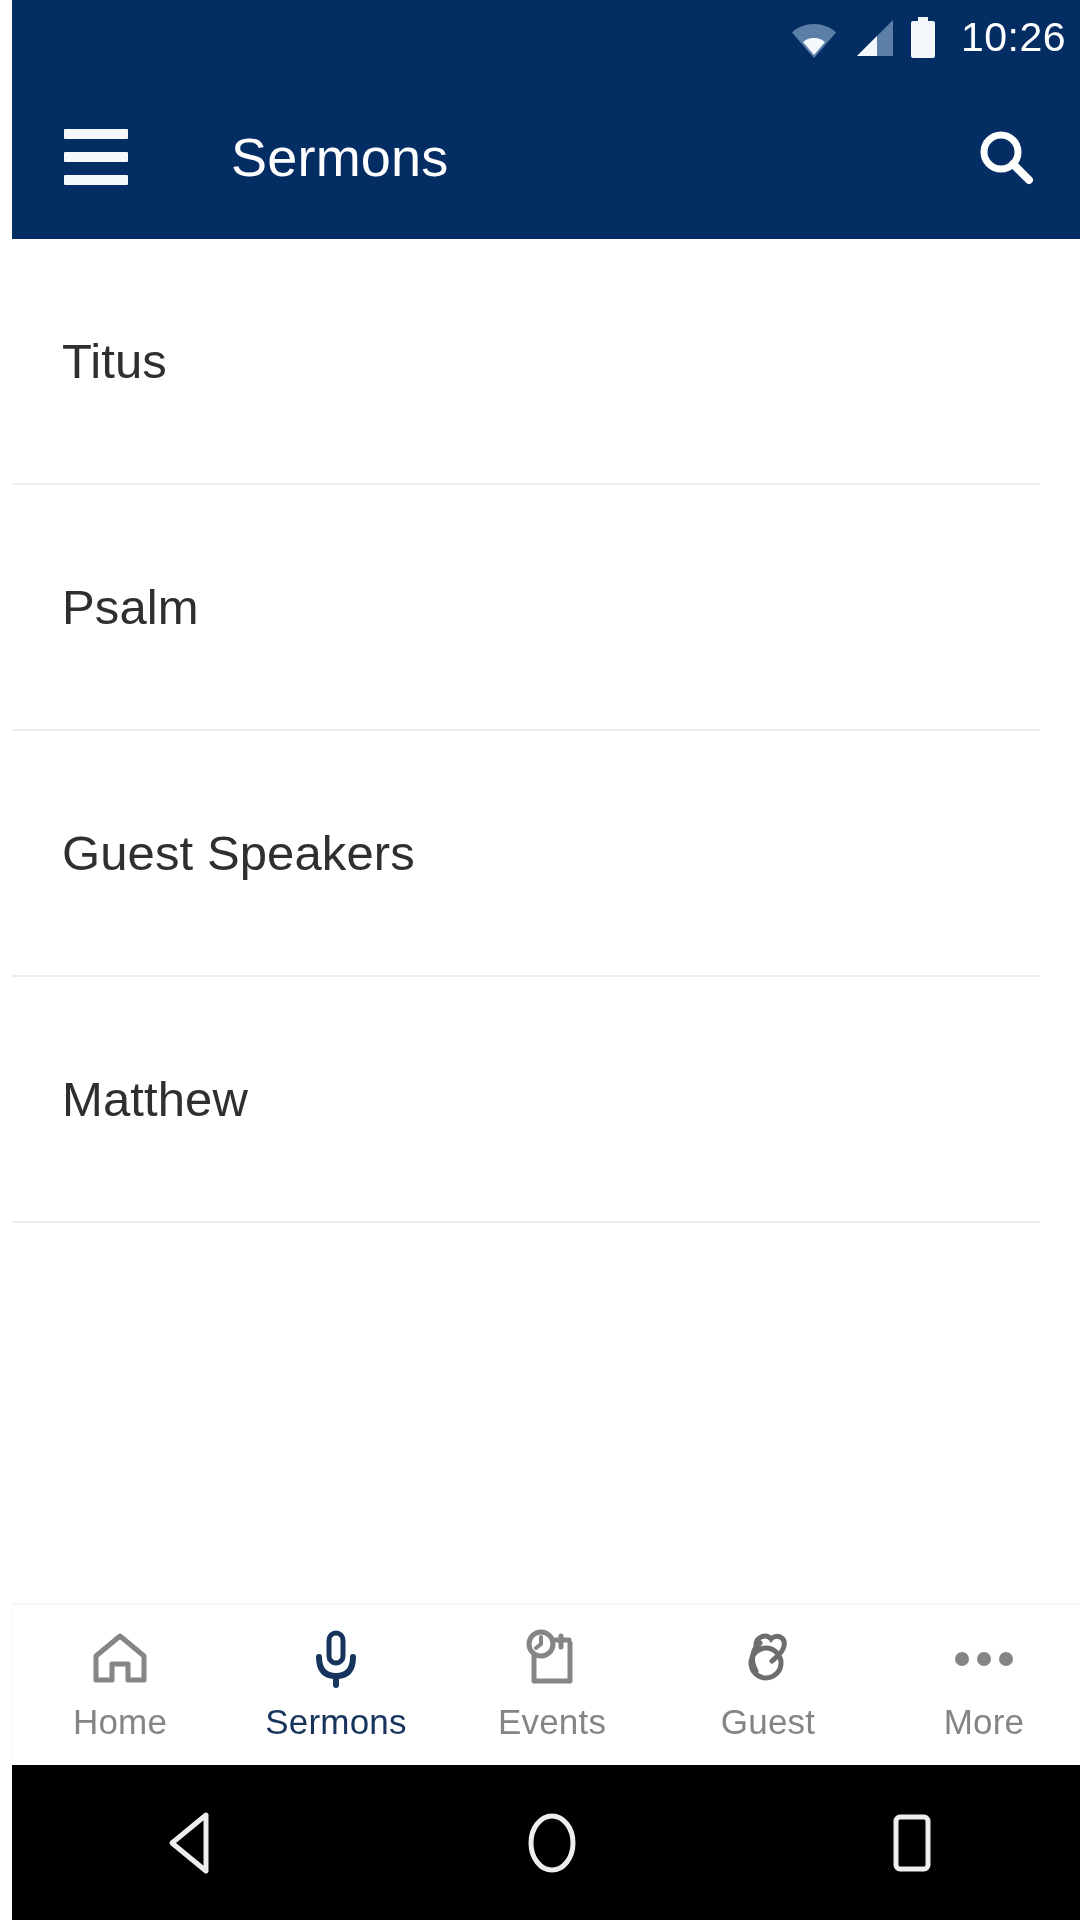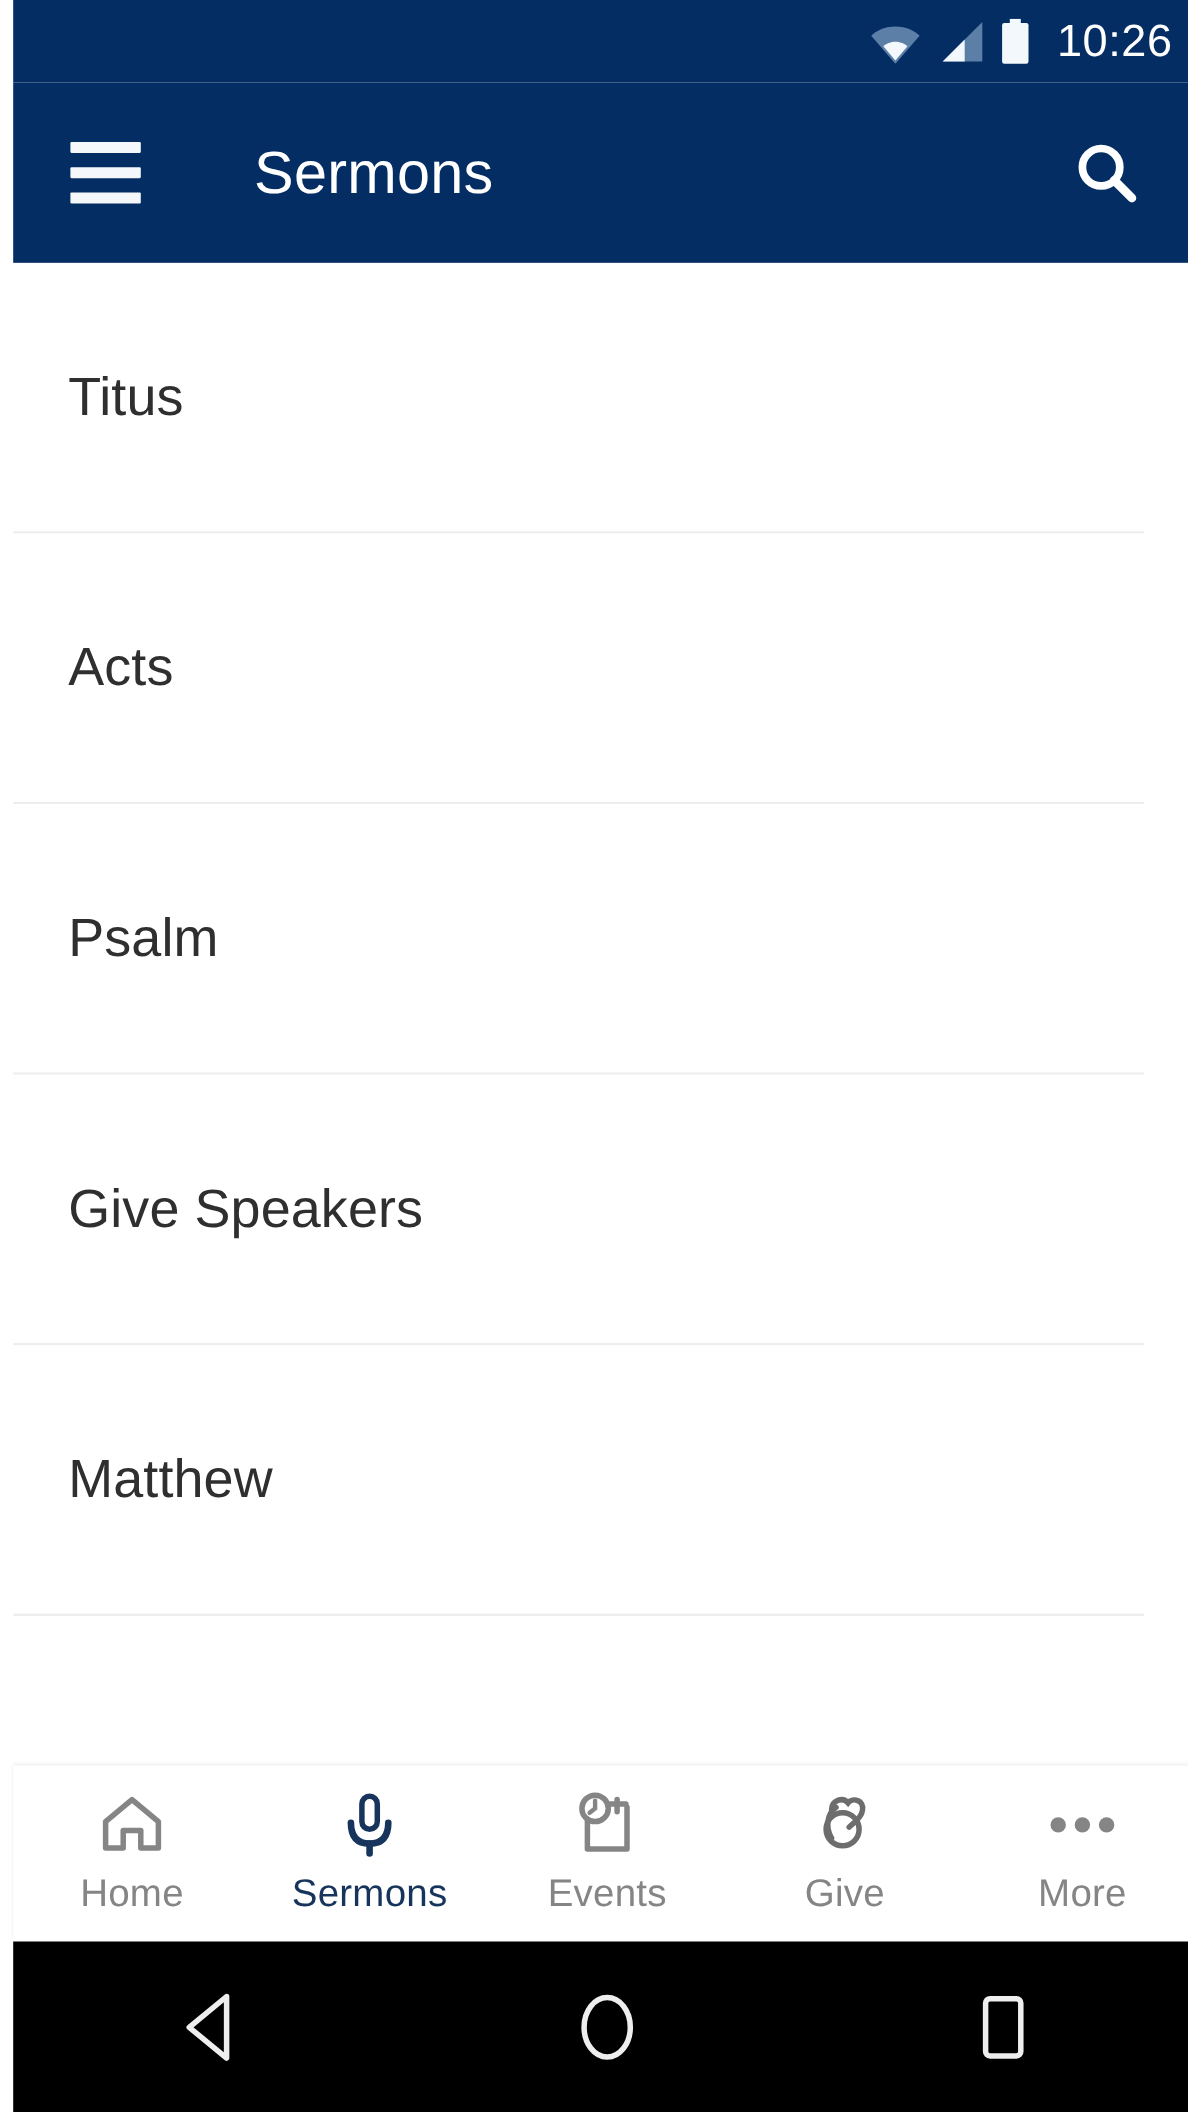--- a/index.html
+++ b/index.html
@@ -135,27 +135,24 @@
       </svg>
     </div>
   </div>
   <div class="appbar-shadow"></div>
 
   <div class="list">
     <div class="list-item">
       <div class="list-item-label">Titus</div>
     </div>
     <div class="list-item">
-      <div class="list-item-label">Acts</div>
-    </div>
-    <div class="list-item">
       <div class="list-item-label">Psalm</div>
     </div>
     <div class="list-item">
-      <div class="list-item-label">Give Speakers</div>
+      <div class="list-item-label">Guest Speakers</div>
     </div>
     <div class="list-item">
       <div class="list-item-label">Matthew</div>
     </div>
   </div>
 
   <div class="tabbar">
 
     <div class="tab">
       <div class="tab-icon">
@@ -190,21 +187,21 @@
     </div>
 
     <div class="tab">
       <div class="tab-icon">
         <svg width="60" height="60" viewBox="0 0 60 60">
           <path d="M18 16 C18 8 28 4 33 10 C37 5 48 7 46 17 C45 24 38 28 34 32" fill="none" stroke="#6d6d6d" stroke-width="5" stroke-linecap="round"></path>
           <circle cx="28" cy="34" r="15" fill="none" stroke="#6d6d6d" stroke-width="5"></circle>
           <path d="M22 14 C14 20 12 32 18 42" fill="none" stroke="#6d6d6d" stroke-width="5" stroke-linecap="round"></path>
         </svg>
       </div>
-      <div class="tab-label">Give</div>
+      <div class="tab-label">Guest</div>
     </div>
 
     <div class="tab">
       <div class="tab-icon">
         <svg width="62" height="20" viewBox="0 0 62 20">
           <circle cx="9" cy="10" r="7" fill="#858585"></circle>
           <circle cx="31" cy="10" r="7" fill="#858585"></circle>
           <circle cx="53" cy="10" r="7" fill="#858585"></circle>
         </svg>
       </div>

